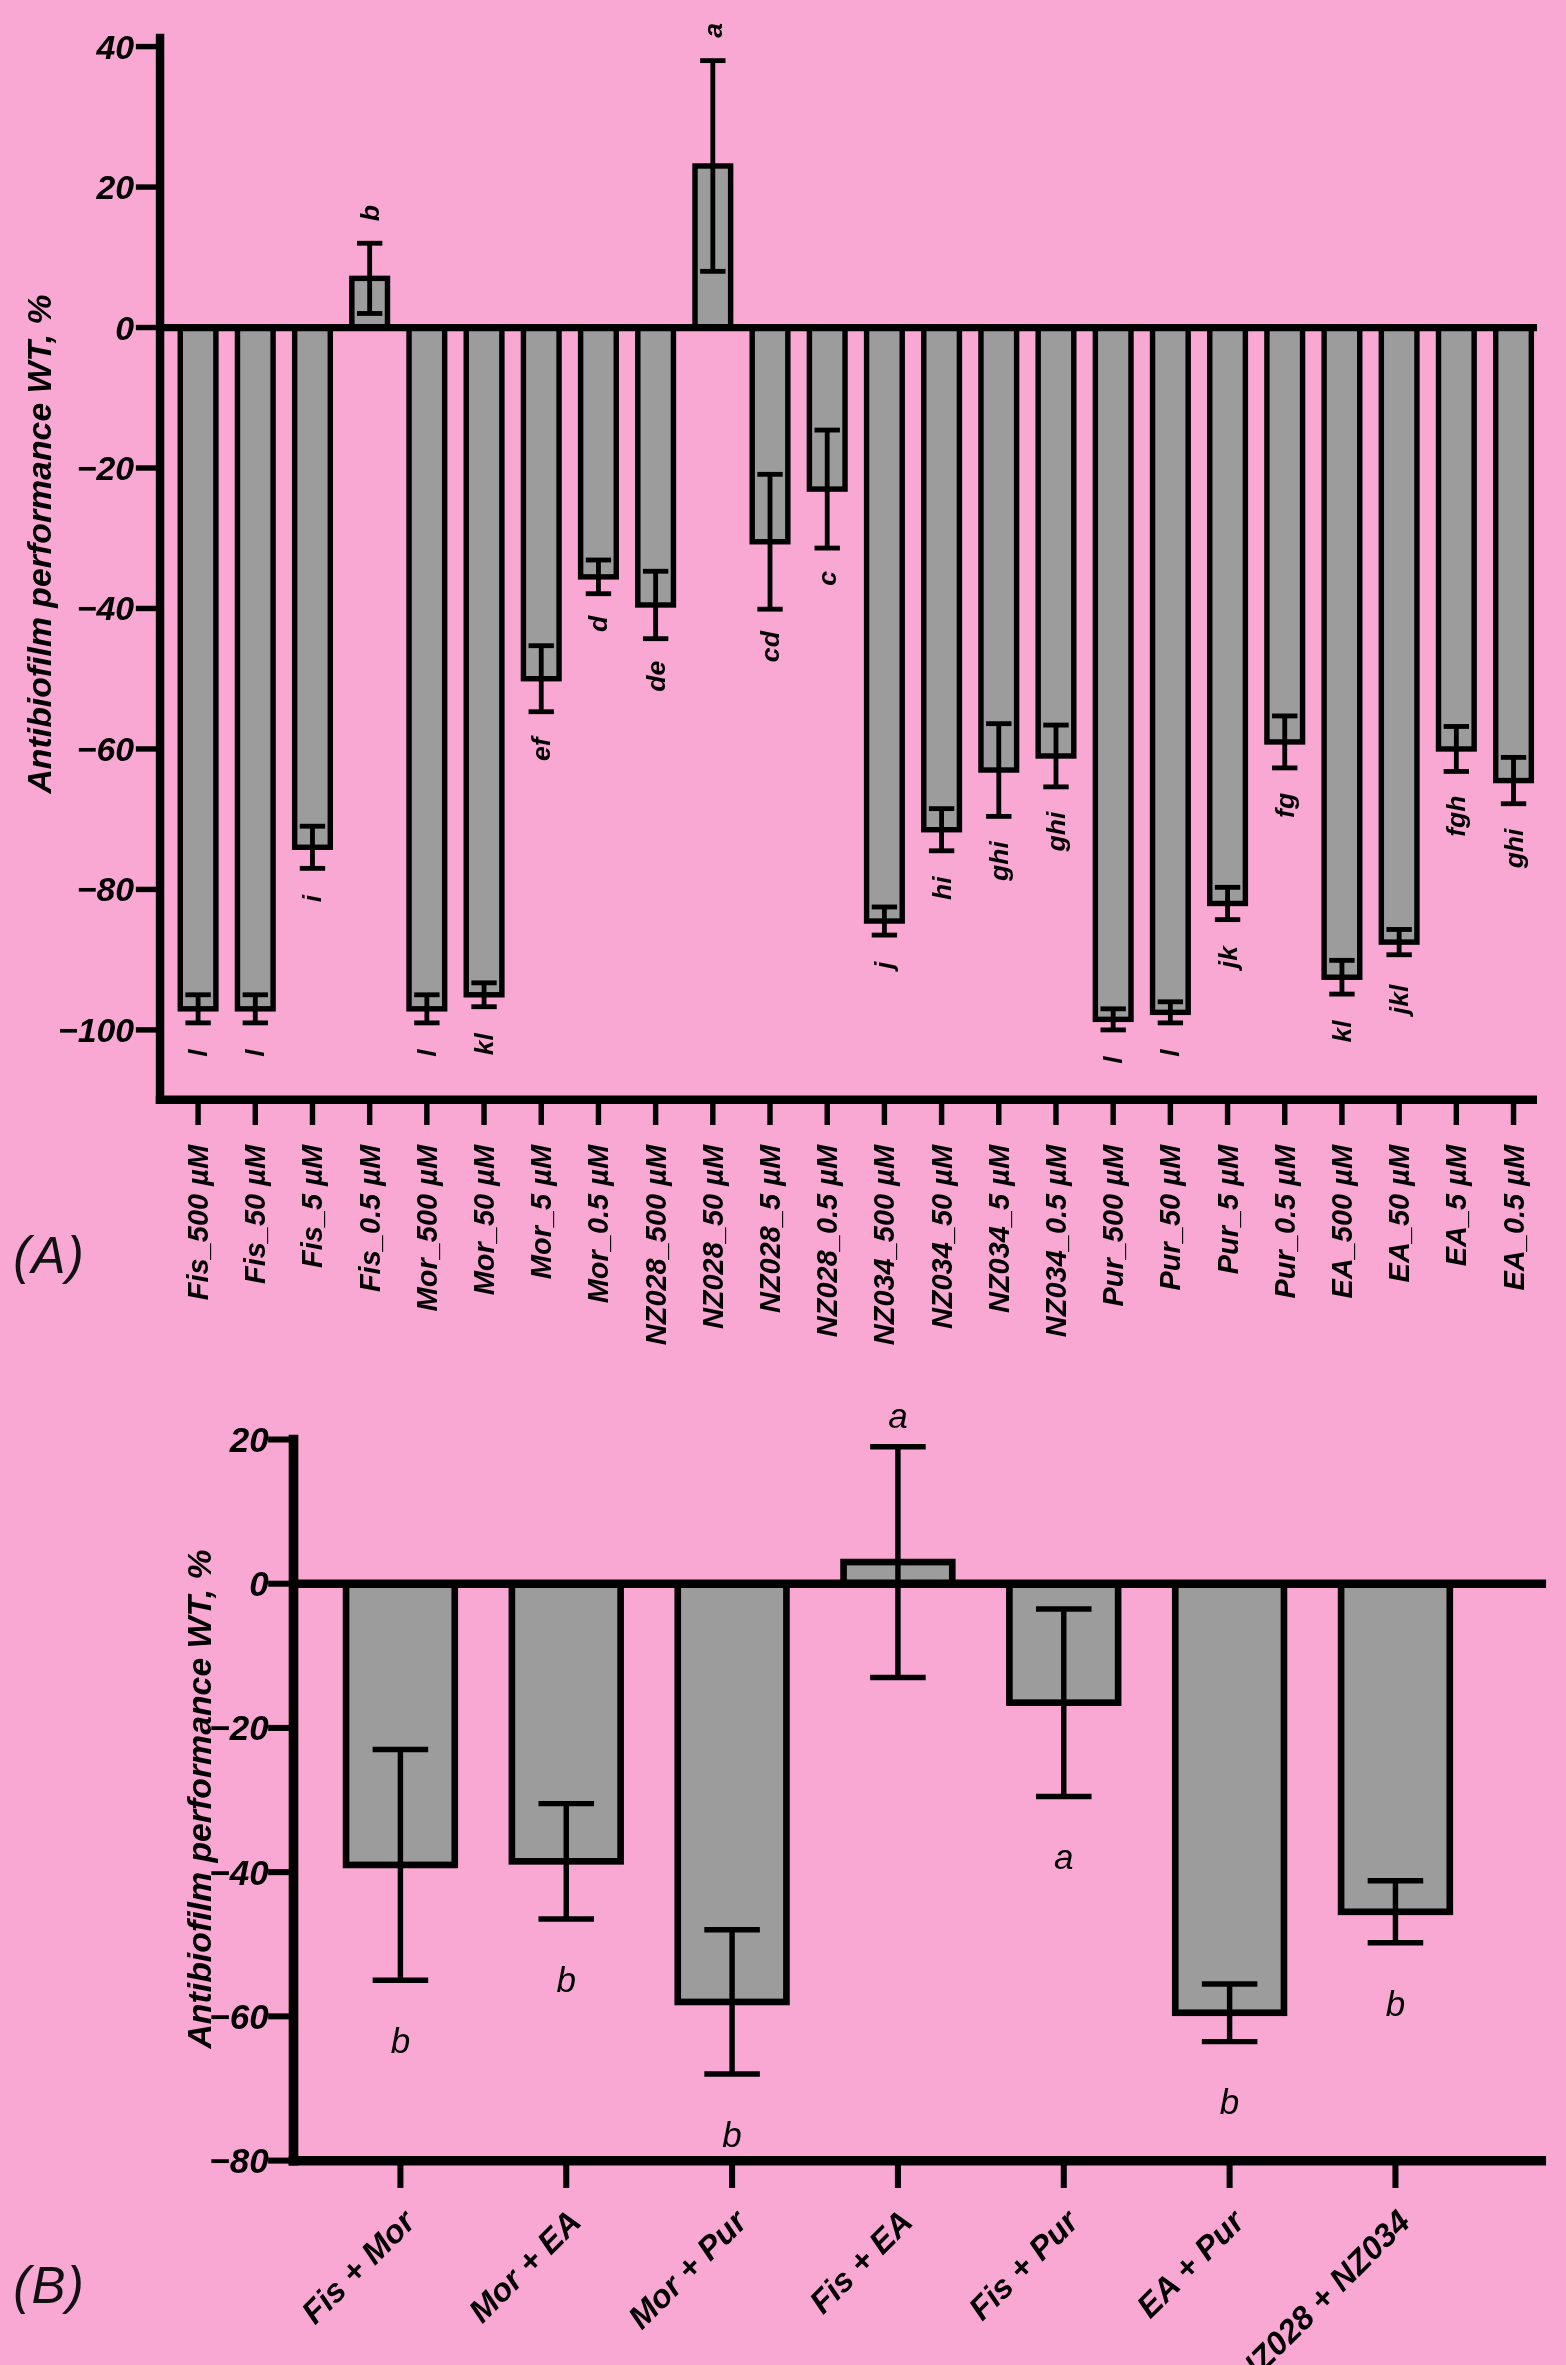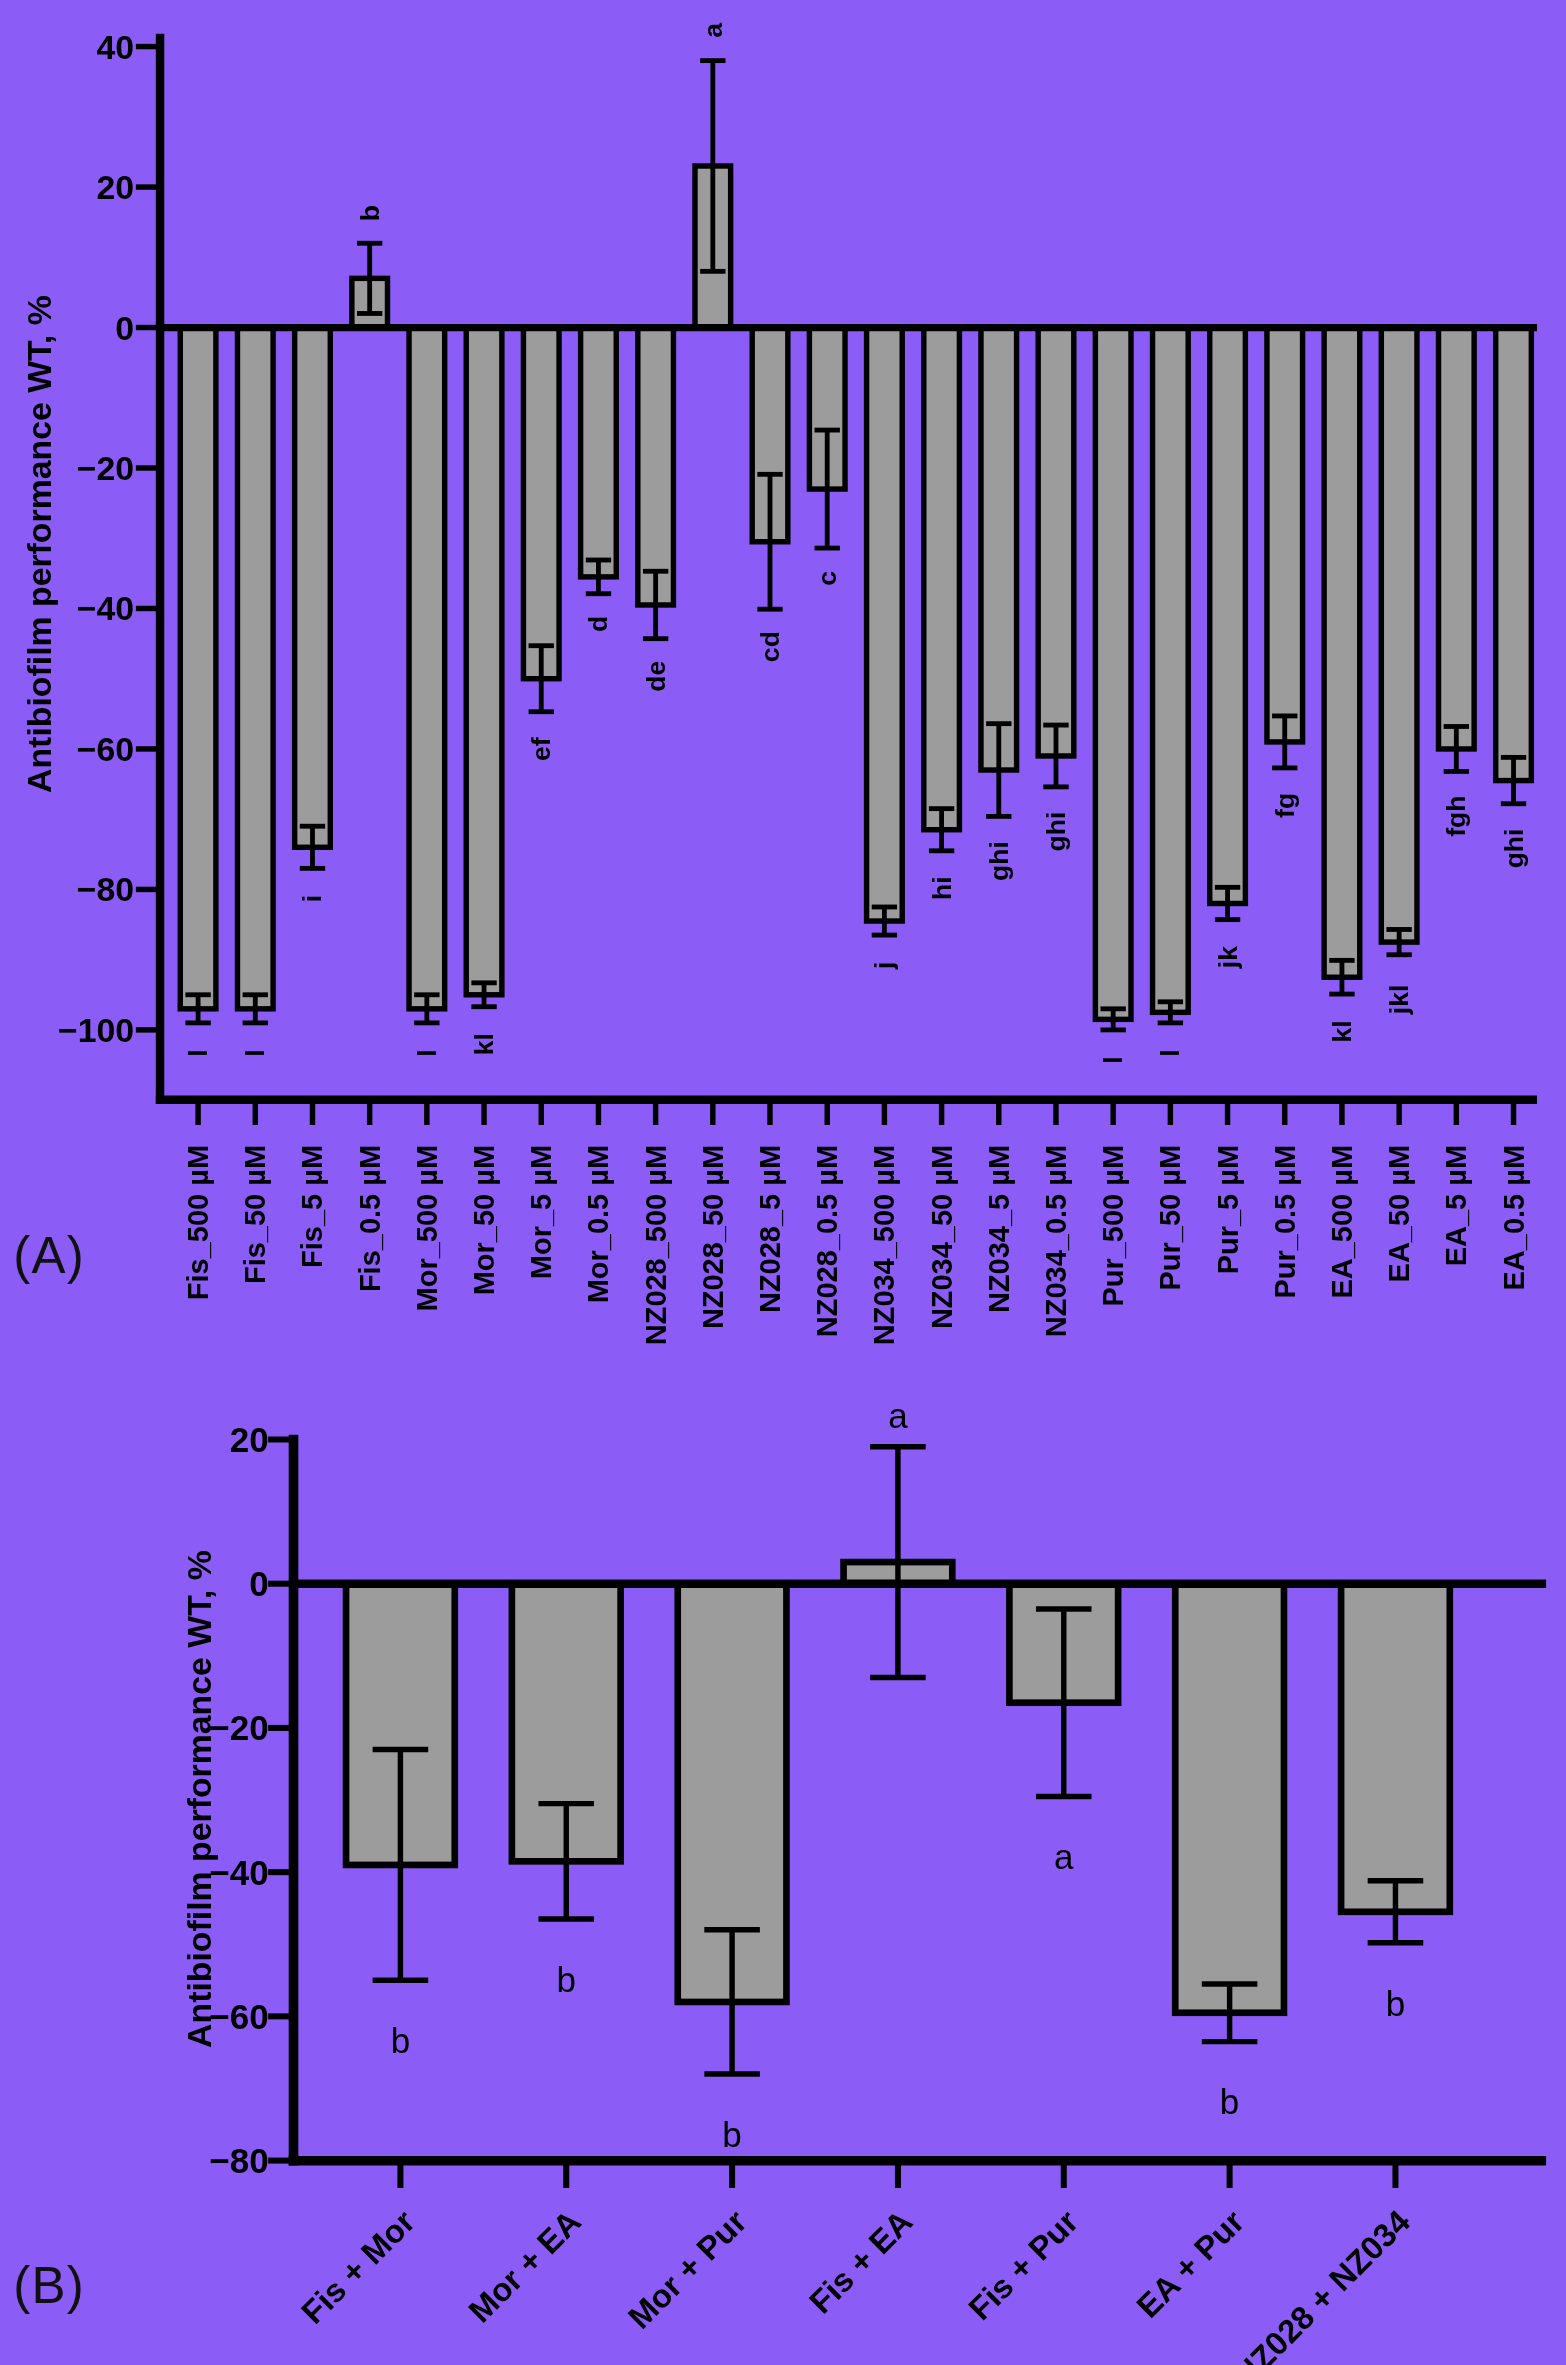--- a/index.html
+++ b/index.html
@@ -1,17 +1,17 @@
 <!DOCTYPE html>
 <html style="font-size:9.7px"><head>
 <meta charset="utf-8">
 <style>
   html,body{margin:0;padding:0;background:#ffffff;}
   body{font-family:"Liberation Sans", sans-serif;}
-  .figure{position:relative;width:1566px;height:2366px;background:#8b5cf6;overflow:hidden;}
+  .figure{position:relative;width:1566px;height:2366px;background:#f9a8d4;overflow:hidden;font-style:italic;}
   .figure svg{position:absolute;left:0;top:0;}
   .panel-label{
     position:absolute;
     left:13.3px;
     font-size:51px;
     font-weight:400;
     color:#111;
     font-family:"Liberation Sans", sans-serif;
     letter-spacing:1.2px;
   }

